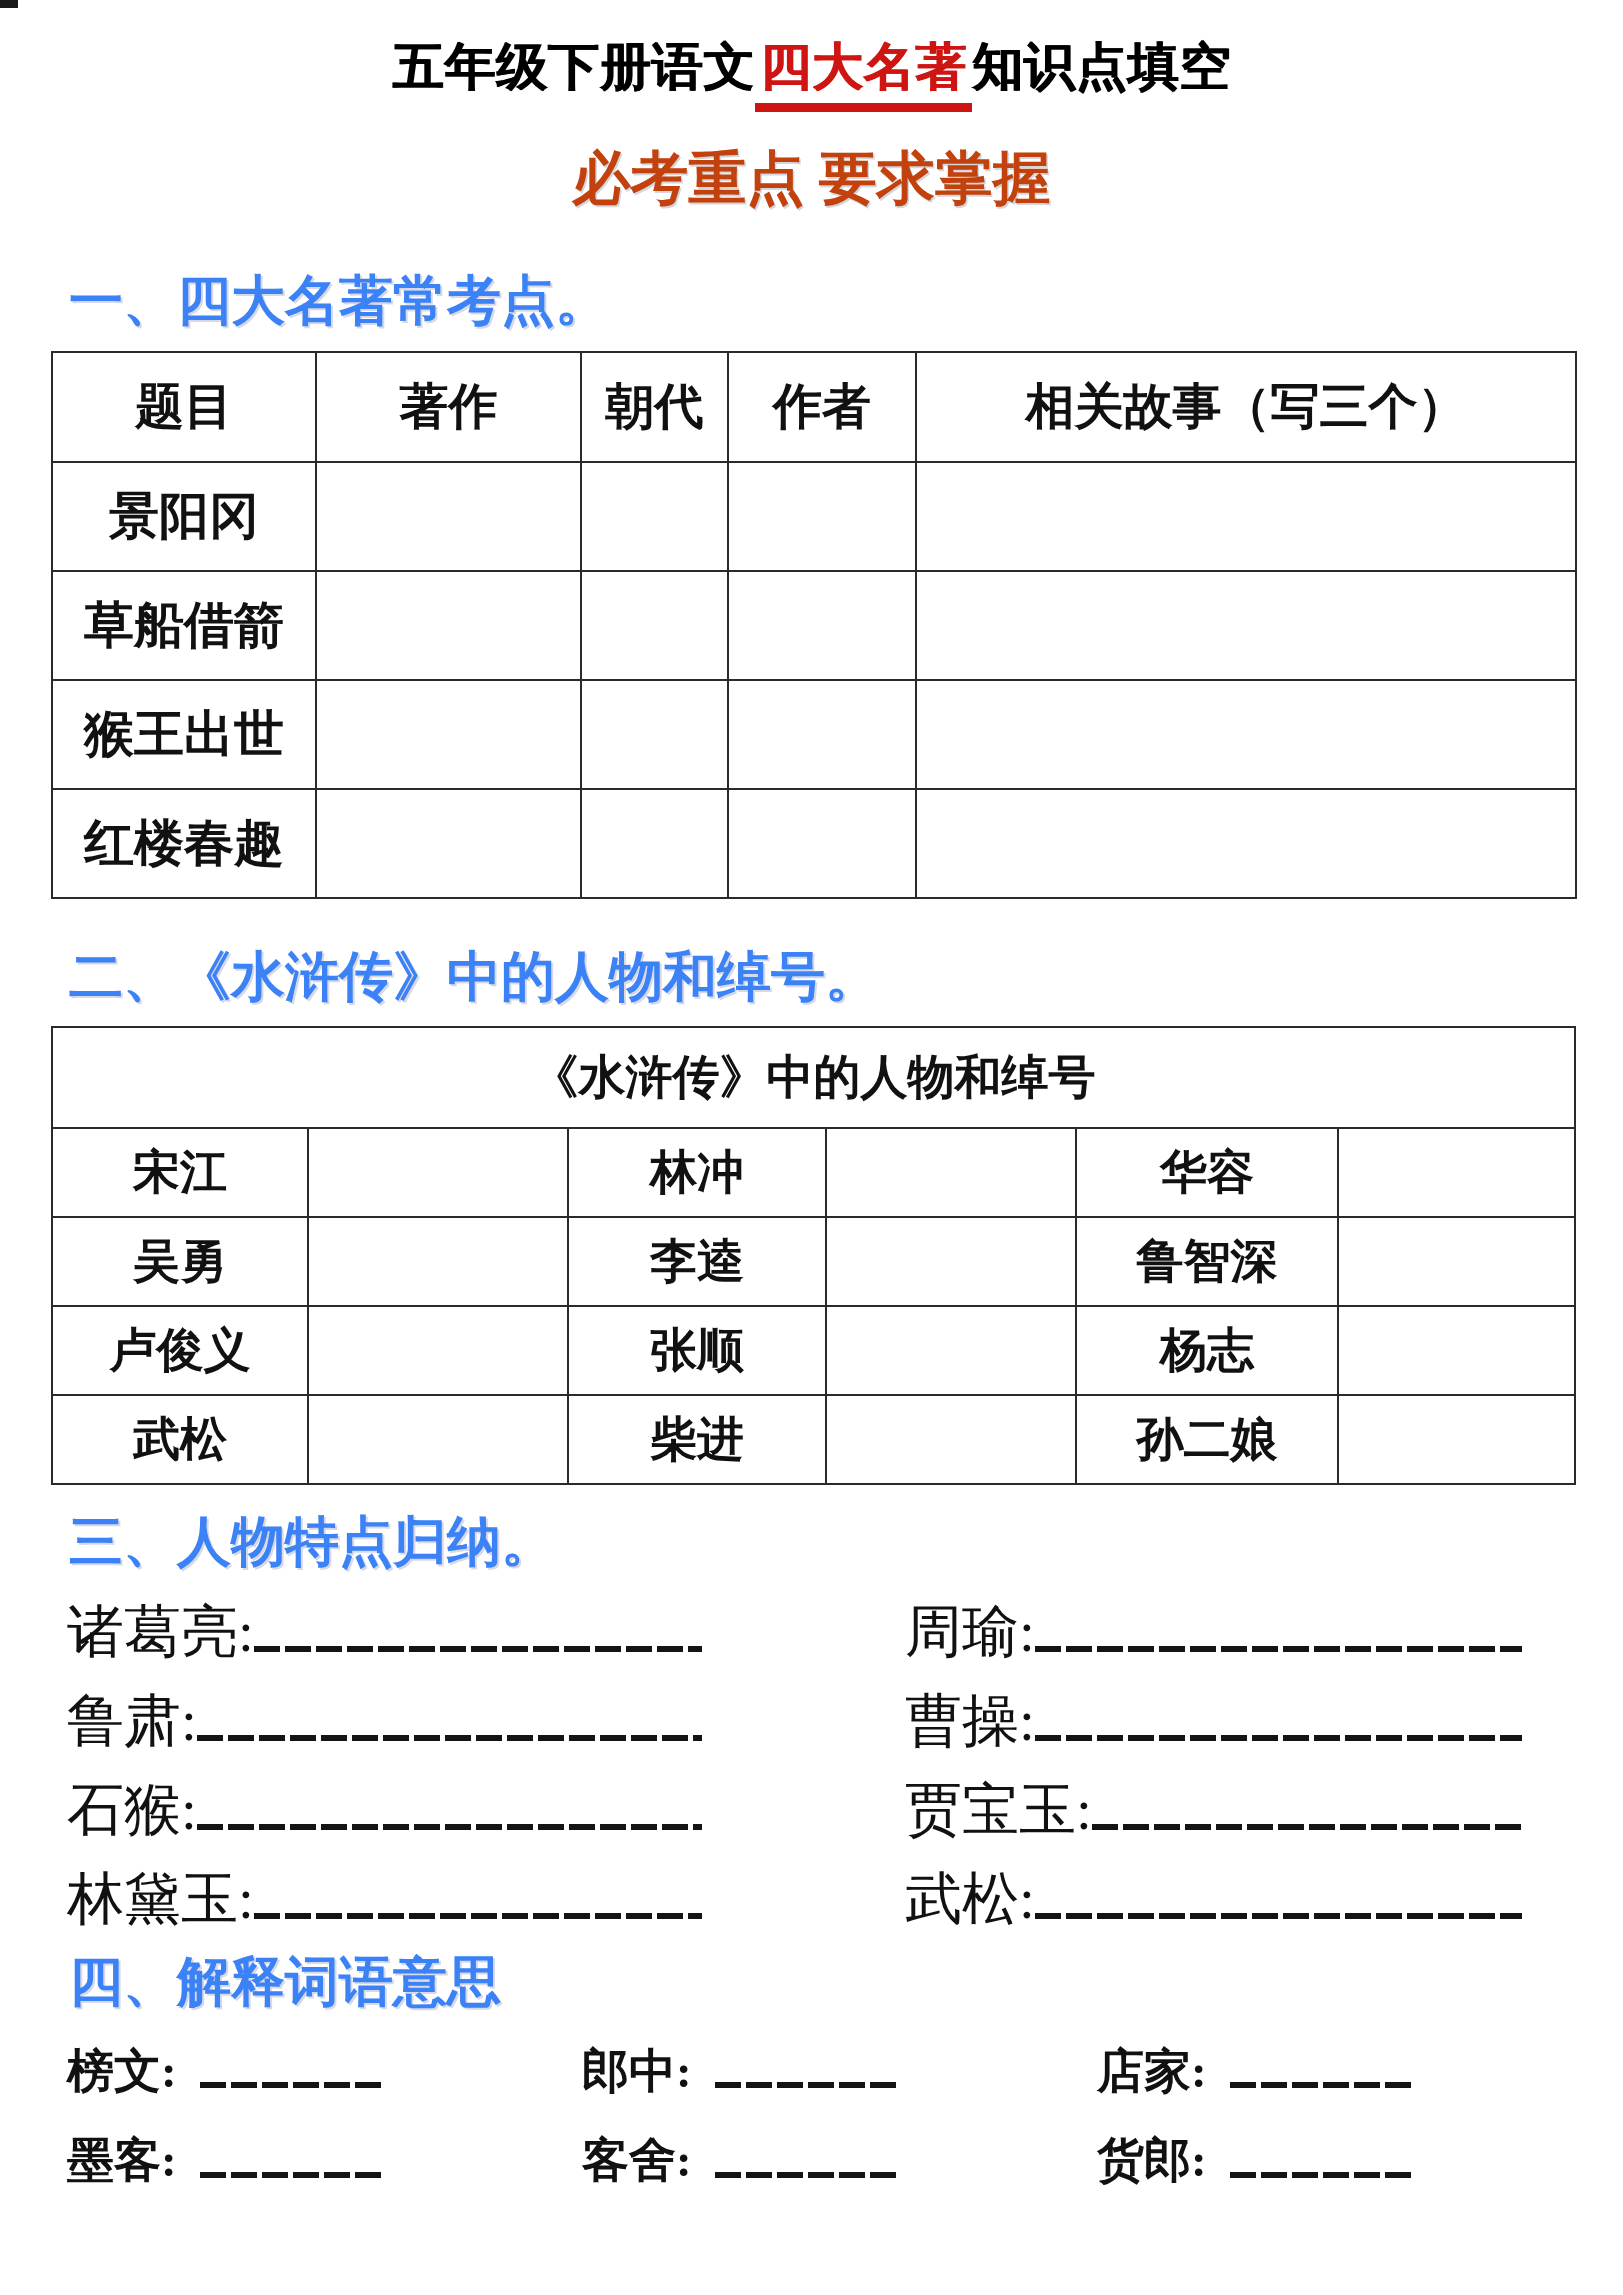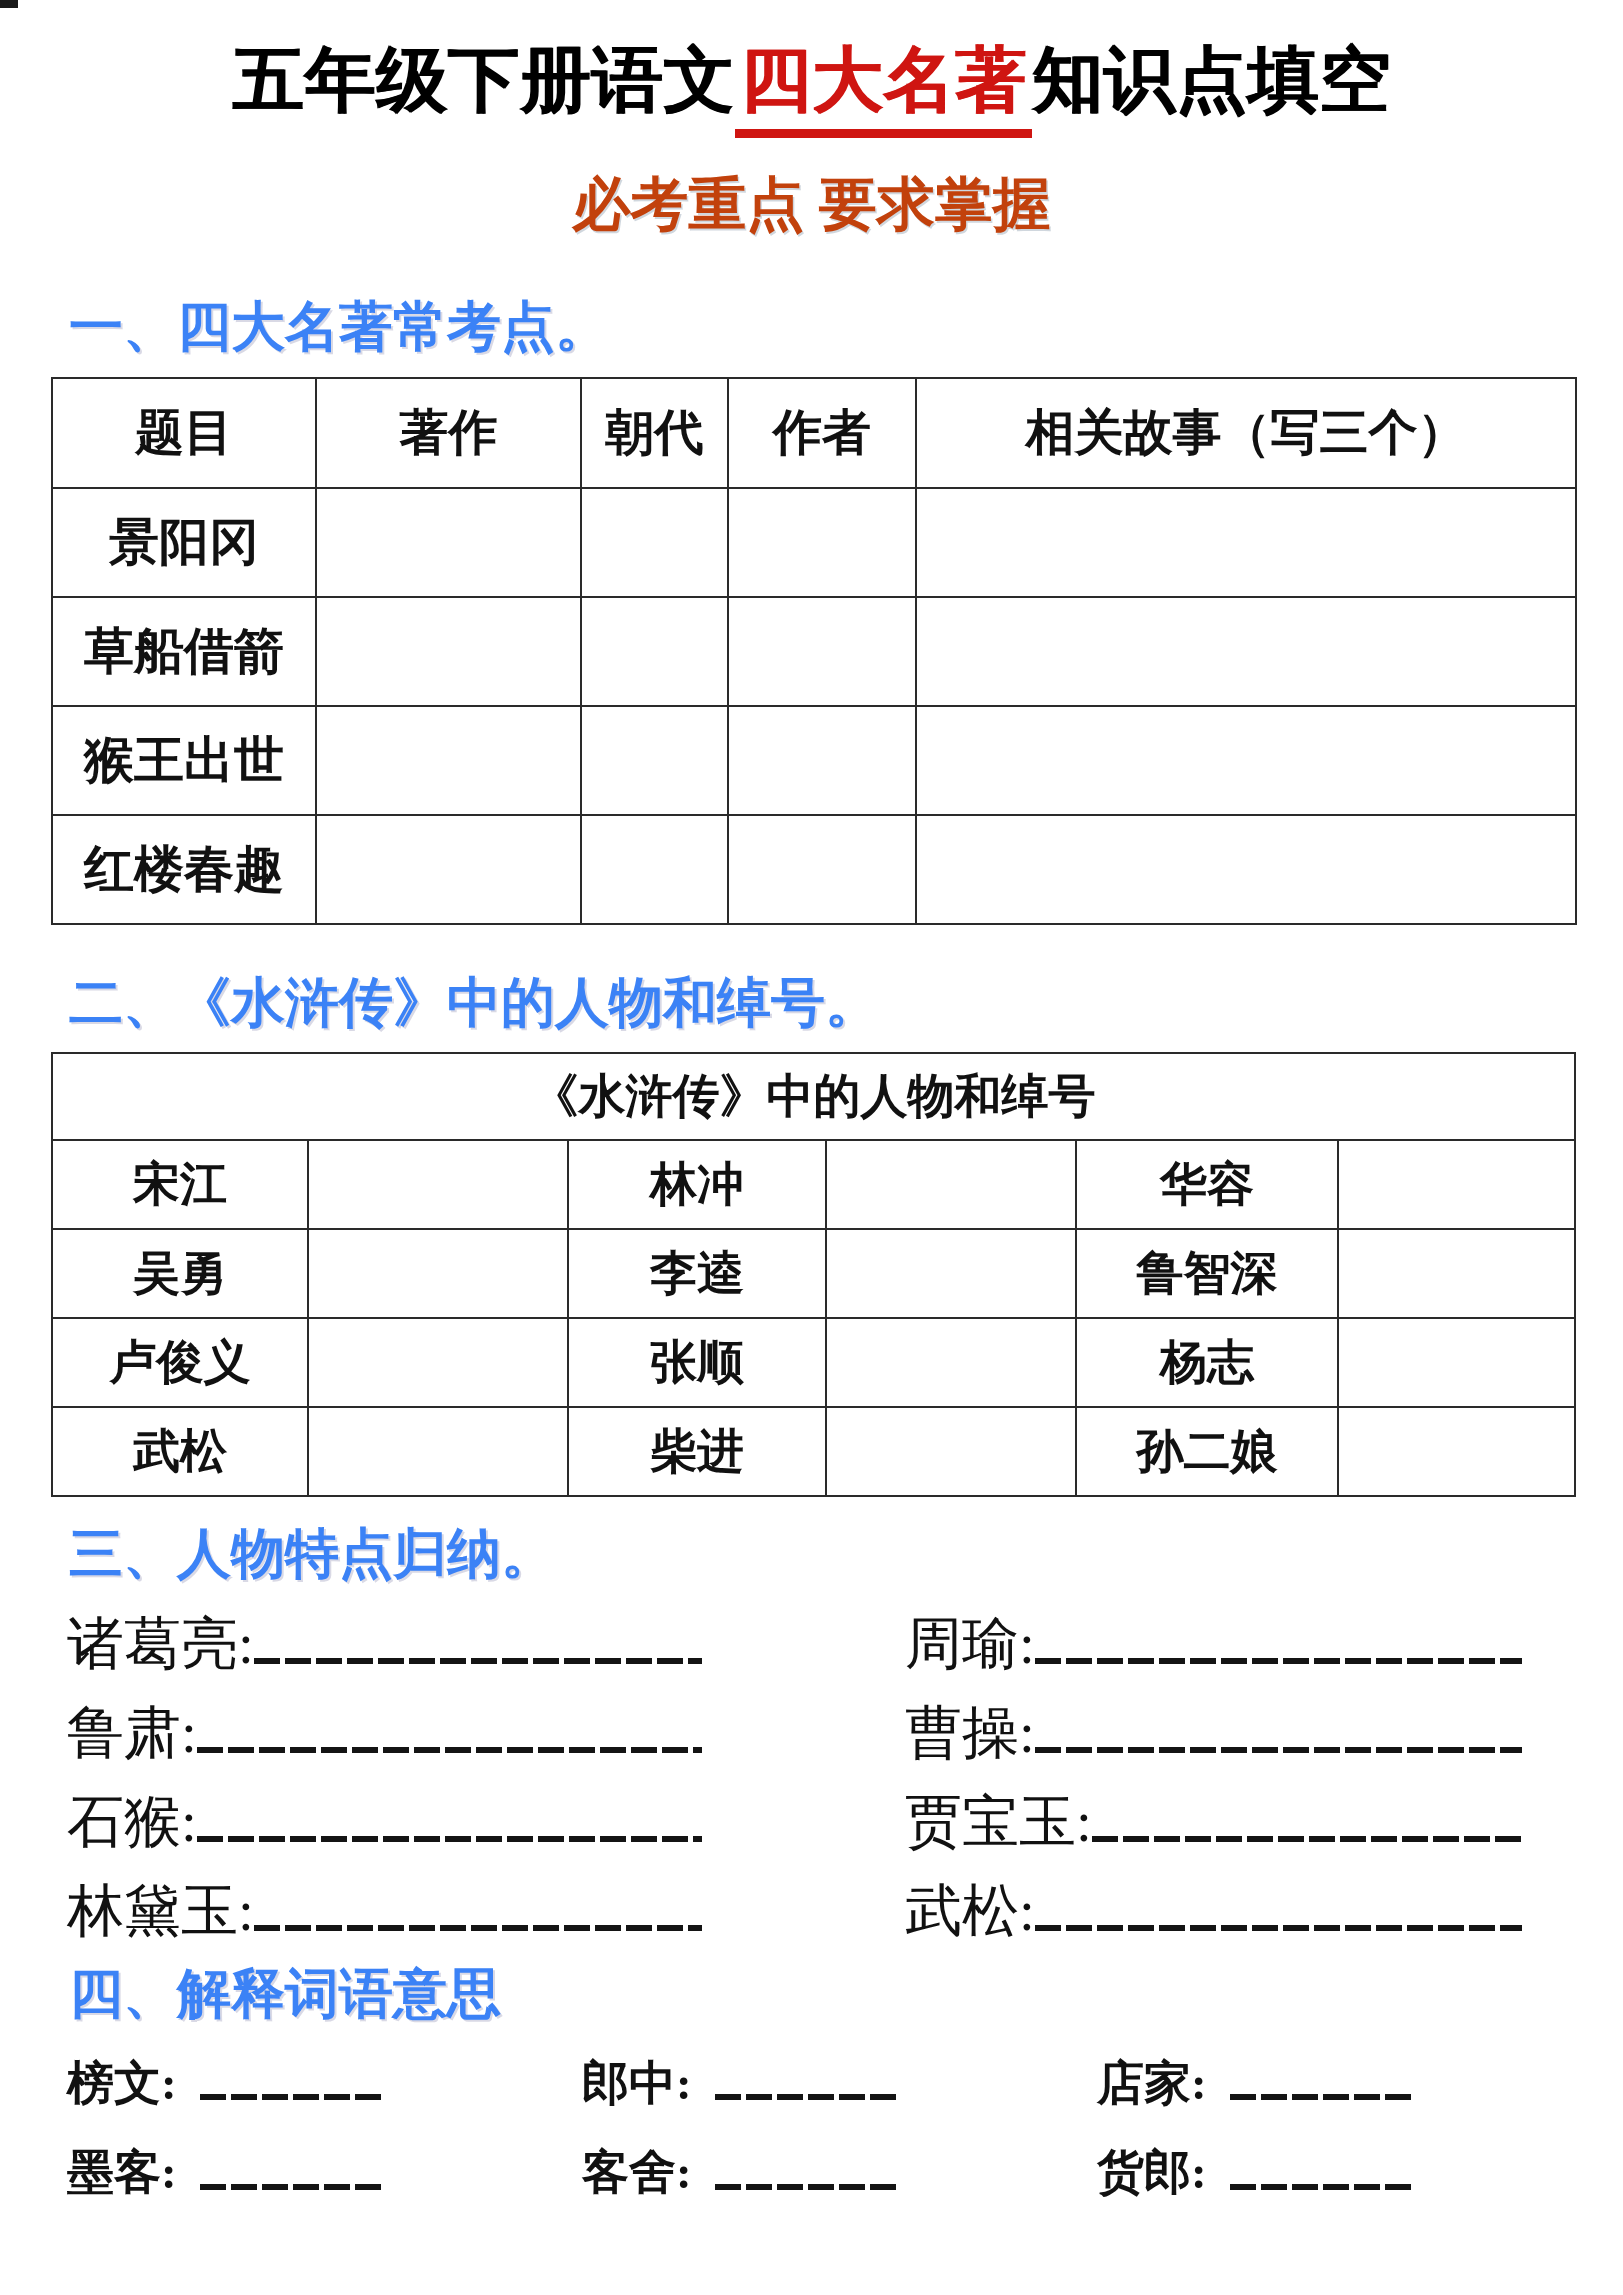--- a/index.html
+++ b/index.html
@@ -16,21 +16,21 @@
   }
   .corner-mark {
     position: absolute; left: 0; top: 0;
     width: 18px; height: 8px; background: #1a1a1a;
   }
 
   
   .title {
     padding-top: 34px;
     text-align: center;
-    font-size: 71px;
+    font-size: 51px;
     font-weight: bold;
     letter-spacing: 0.8px;
     line-height: 1.3;
     color: #000;
     text-shadow: 1.2px 0 0 currentColor;
     white-space: nowrap;
   }
   .title .hl {
     color: #cf1511;
     display: inline-block;
@@ -76,21 +76,21 @@
     vertical-align: middle;
     font-weight: bold;
     overflow: hidden;
   }
   .t1 { margin-top: 13px; }
   .t1 td { font-size: 50px; }
   .t1 tr.head td { height: 110px; font-size: 49px; }
   .t1 tr.data td { height: 109px; }
   .t2 { margin-top: 11.4px; }
   .t2 td { font-size: 47px; height: 89px; }
-  .t2 tr.cap td { height: 87px; font-weight: bold; }
+  .t2 tr.cap td { height: 101px; font-weight: bold; }
 
   
   .blank {
     display: inline-block;
     height: 6.5px;
     position: relative;
     top: 1.6px;
     background: repeating-linear-gradient(90deg, #141414 0 26px, transparent 26px 31px);
   }
   .s3-grid { margin: 11.4px 0 0 67px; }

